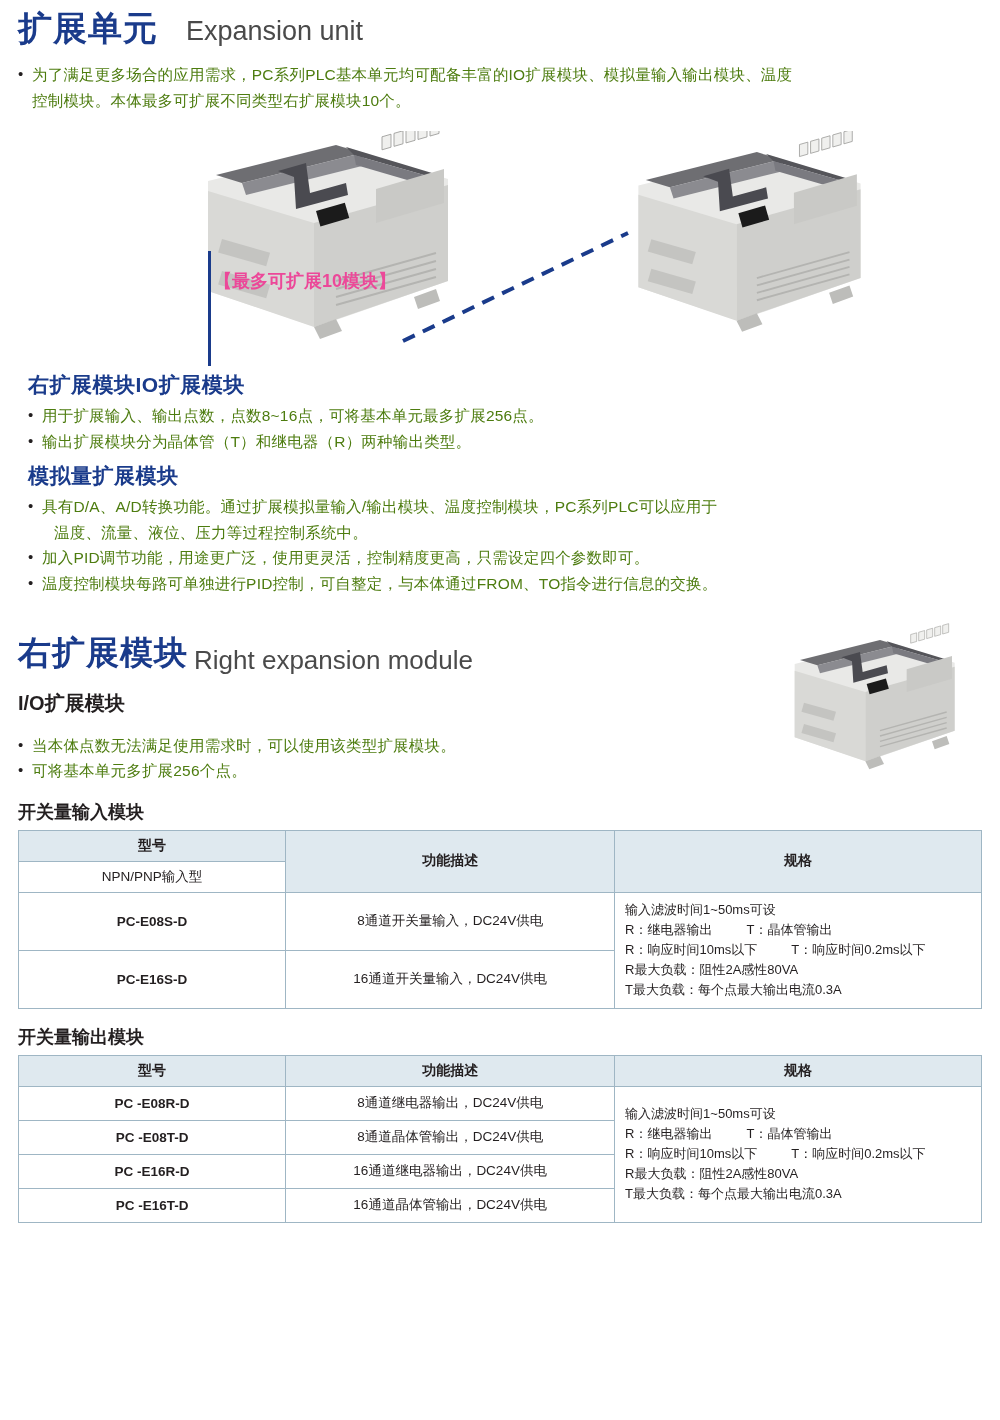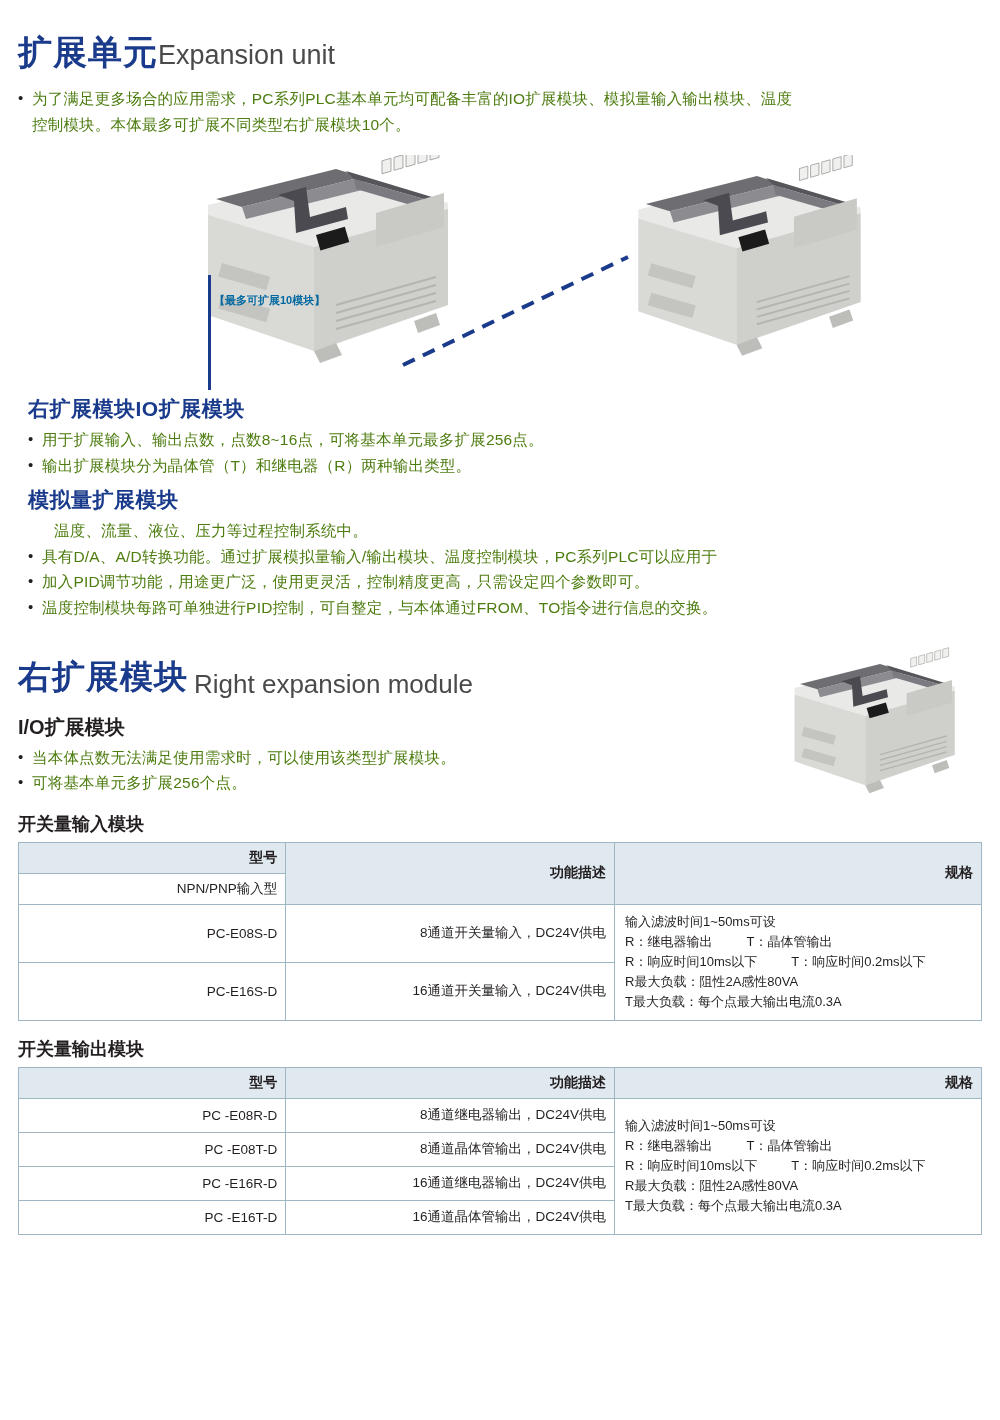--- a/index.html
+++ b/index.html
@@ -10,21 +10,21 @@
     background: #ffffff;
     font-family: "Liberation Sans", "DejaVu Sans", sans-serif;
     color: #231f20;
     position: relative;
     overflow: hidden;
   }
 
   .page { position: relative; width: 1000px; height: 1420px; padding: 0 18px; }
 
   
-  .title-row { display: flex; align-items: baseline; gap: 0; margin-top: 30px; }
+  .title-row { display: flex; align-items: baseline; gap: 28px; margin-top: 6px; }
   .title-cn {
     font-size: 34px; font-weight: bold; color: #1a3b8b; letter-spacing: 1px;
   }
   .title-en { font-size: 27px; color: #4a4a4a; font-weight: normal; }
 
   .bullets { margin-top: 10px; }
   .bullet {
     position: relative; padding-left: 14px; font-size: 15.5px; line-height: 1.65;
     color: #4d7c0f; letter-spacing: 0.2px;
   }
@@ -38,21 +38,21 @@
   .img-row { position: relative; height: 250px; margin-top: 8px; }
 
   .plc { position: absolute; }
 
   .plc svg { display: block; }
 
   .dashline { position: absolute; }
 
   .badge {
     position: absolute;
-    font-size: 11px; font-weight: bold; color: #0369a1;
+    font-size: 18px; font-weight: bold; color: #ec4899;
     letter-spacing: 0px;
     text-align: right;
   }
   .vbar {
     position: absolute;
     width: 3px; background: #1a3b8b;
   }
 
   
   .subhead {
@@ -63,46 +63,46 @@
 
   
   .sec2 { margin-top: 34px; position: relative; }
   .title-row2 { display: flex; align-items: flex-end; gap: 6px; }
   .title-cn2 { font-size: 33px; font-weight: bold; color: #1a3b8b; letter-spacing: 1px; }
   .title-en2 { font-size: 26px; color: #4a4a4a; }
 
   .sec2-img { position: absolute; right: 22px; top: -22px; }
 
   .head-black {
-    font-size: 20px; font-weight: bold; color: #231f20; margin-top: 14px; margin-bottom: 4px;
+    font-size: 20px; font-weight: bold; color: #231f20; margin-top: 14px; margin-bottom: 16px;
   }
   .head-black2 {
     font-size: 18px; font-weight: bold; color: #231f20; margin-top: 16px; margin-bottom: 6px;
   }
 
   
   table.spec {
     width: 964px; border-collapse: collapse; table-layout: fixed;
     font-size: 13.5px;
   }
   table.spec th, table.spec td {
     border: 1px solid #9fb6c4;
     padding: 6px 8px;
-    text-align: right;
+    text-align: center;
     vertical-align: middle;
     color: #231f20;
     font-weight: normal;
   }
   table.spec th {
     background: #dfe9ef;
     font-weight: bold;
     font-size: 14px;
     height: 30px;
   }
-  table.spec td.model { height: 34px; }
+  table.spec td.model { height: 34px; font-weight: bold; }
   table.spec td.spec-cell {
     text-align: left; line-height: 1.55; padding-left: 10px; font-size: 13px;
   }
   table.spec td.spec-cell .ln { white-space: nowrap; }
   table.spec td.spec-cell .ln .gap { display: inline-block; width: 34px; }
   .t1 th.c1, .t1 td.c1 { width: 260px; }
   .t1 th.c2, .t1 td.c2 { width: 320px; }
   .t1 th.c3, .t1 td.c3 { width: 357px; }
   .sub-model { font-size: 13.5px; }
   .big-row td { height: 58px; }
@@ -206,22 +206,22 @@
   </div>
 
   <div class="subhead" style="margin-left:10px;">右扩展模块IO扩展模块</div>
   <div style="margin-left:10px;">
     <div class="bullet">用于扩展输入、输出点数，点数8~16点，可将基本单元最多扩展256点。</div>
     <div class="bullet">输出扩展模块分为晶体管（T）和继电器（R）两种输出类型。</div>
   </div>
 
   <div class="subhead sp" style="margin-left:10px;">模拟量扩展模块</div>
   <div style="margin-left:10px;">
+    <div class="bullet">具有D/A、A/D转换功能。通过扩展模拟量输入/输出模块、温度控制模块，PC系列PLC可以应用于</div>
     <div class="bullet cont" style="padding-left:26px;">温度、流量、液位、压力等过程控制系统中。</div>
-    <div class="bullet">具有D/A、A/D转换功能。通过扩展模拟量输入/输出模块、温度控制模块，PC系列PLC可以应用于</div>
     <div class="bullet">加入PID调节功能，用途更广泛，使用更灵活，控制精度更高，只需设定四个参数即可。</div>
     <div class="bullet">温度控制模块每路可单独进行PID控制，可自整定，与本体通过FROM、TO指令进行信息的交换。</div>
   </div>
 
   <div class="sec2">
 
     <div class="sec2-img">
       <svg width="180" height="190" viewBox="0 0 270 220">
         <polygon points="22,50 160,16 262,48 262,150 130,196 22,160" fill="#e9e9e7"></polygon>
         <polygon points="30,44 150,14 176,22 56,52" fill="#6e6e72"></polygon>

